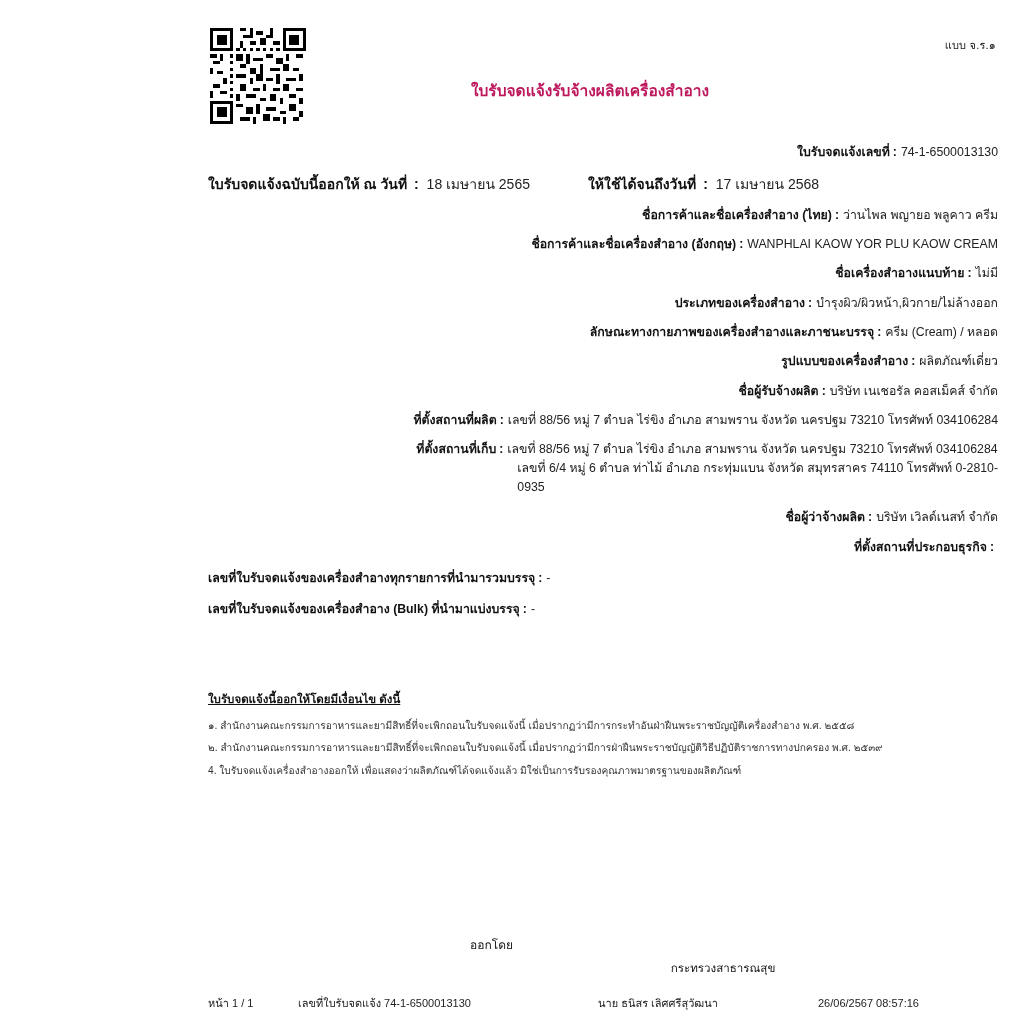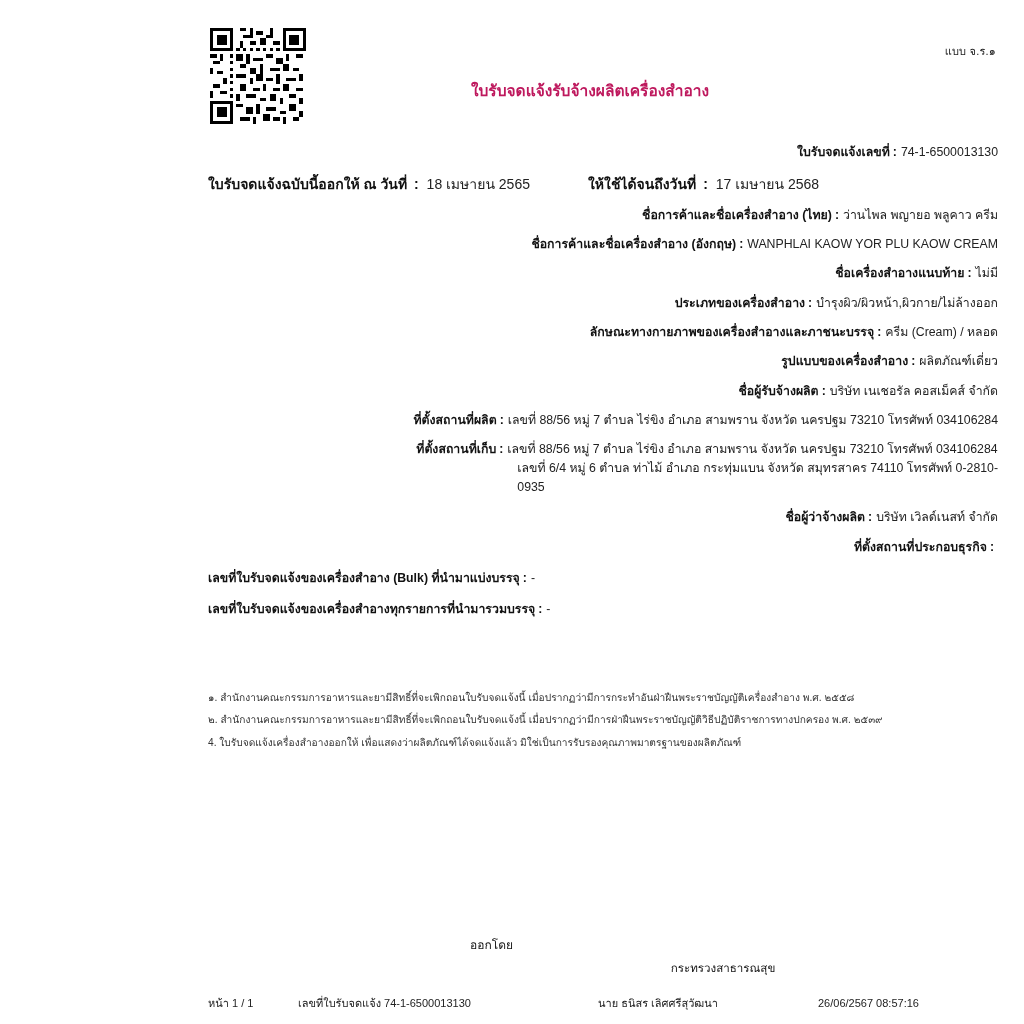--- a/index.html
+++ b/index.html
@@ -19,21 +19,21 @@
     position: absolute;
     left: 0; top: 0;
     width: 1024px;
     height: 1024px;
   }
 
   
   .form-code {
     position: absolute;
     right: 28px;
-    top: 42px;
+    top: 36px;
     font-size: 11px;
     letter-spacing: .2px;
     color: #222;
   }
   .qr {
     position: absolute;
     left: 210px;
     top: 28px;
     width: 96px;
     height: 96px;
@@ -372,30 +372,31 @@
       <span class="sep">:</span>
       <span class="val">บริษัท เวิลด์เนสท์ จำกัด</span>
     </div>
 
     <div class="row">
       <span class="lbl">ที่ตั้งสถานที่ประกอบธุรกิจ</span>
       <span class="sep">:</span>
     </div>
 
     <div class="row-standalone">
+      <span>เลขที่ใบรับจดแจ้งของเครื่องสำอางทุกรายการที่นำมารวมบรรจุ</span><span class="sep">:</span><span class="val">-</span>
+    </div>
+
+    <div class="row-standalone">
       <span>เลขที่ใบรับจดแจ้งของเครื่องสำอาง (Bulk) ที่นำมาแบ่งบรรจุ</span><span class="sep">:</span><span class="val">-</span>
     </div>
 
-    <div class="row-standalone">
-      <span>เลขที่ใบรับจดแจ้งของเครื่องสำอางทุกรายการที่นำมารวมบรรจุ</span><span class="sep">:</span><span class="val">-</span>
-    </div>
-
   </div>
 
   <div class="conditions">
+    <div class="cond-title">ใบรับจดแจ้งนี้ออกให้โดยมีเงื่อนไข ดังนี้</div>
     <div class="cond-item">๑. สำนักงานคณะกรรมการอาหารและยามีสิทธิ์ที่จะเพิกถอนใบรับจดแจ้งนี้ เมื่อปรากฏว่ามีการกระทำอันฝ่าฝืนพระราชบัญญัติเครื่องสำอาง พ.ศ. ๒๕๕๘</div>
     <div class="cond-item">๒. สำนักงานคณะกรรมการอาหารและยามีสิทธิ์ที่จะเพิกถอนใบรับจดแจ้งนี้ เมื่อปรากฏว่ามีการฝ่าฝืนพระราชบัญญัติวิธีปฏิบัติราชการทางปกครอง พ.ศ. ๒๕๓๙</div>
     <div class="cond-item">4. ใบรับจดแจ้งเครื่องสำอางออกให้ เพื่อแสดงว่าผลิตภัณฑ์ได้จดแจ้งแล้ว มิใช่เป็นการรับรองคุณภาพมาตรฐานของผลิตภัณฑ์</div>
   </div>
 
   <div class="sig">
     <div class="sig-row">
       <span class="sig-by">ออกโดย</span>
     </div>
     <div class="sig-ministry">กระทรวงสาธารณสุข</div>

